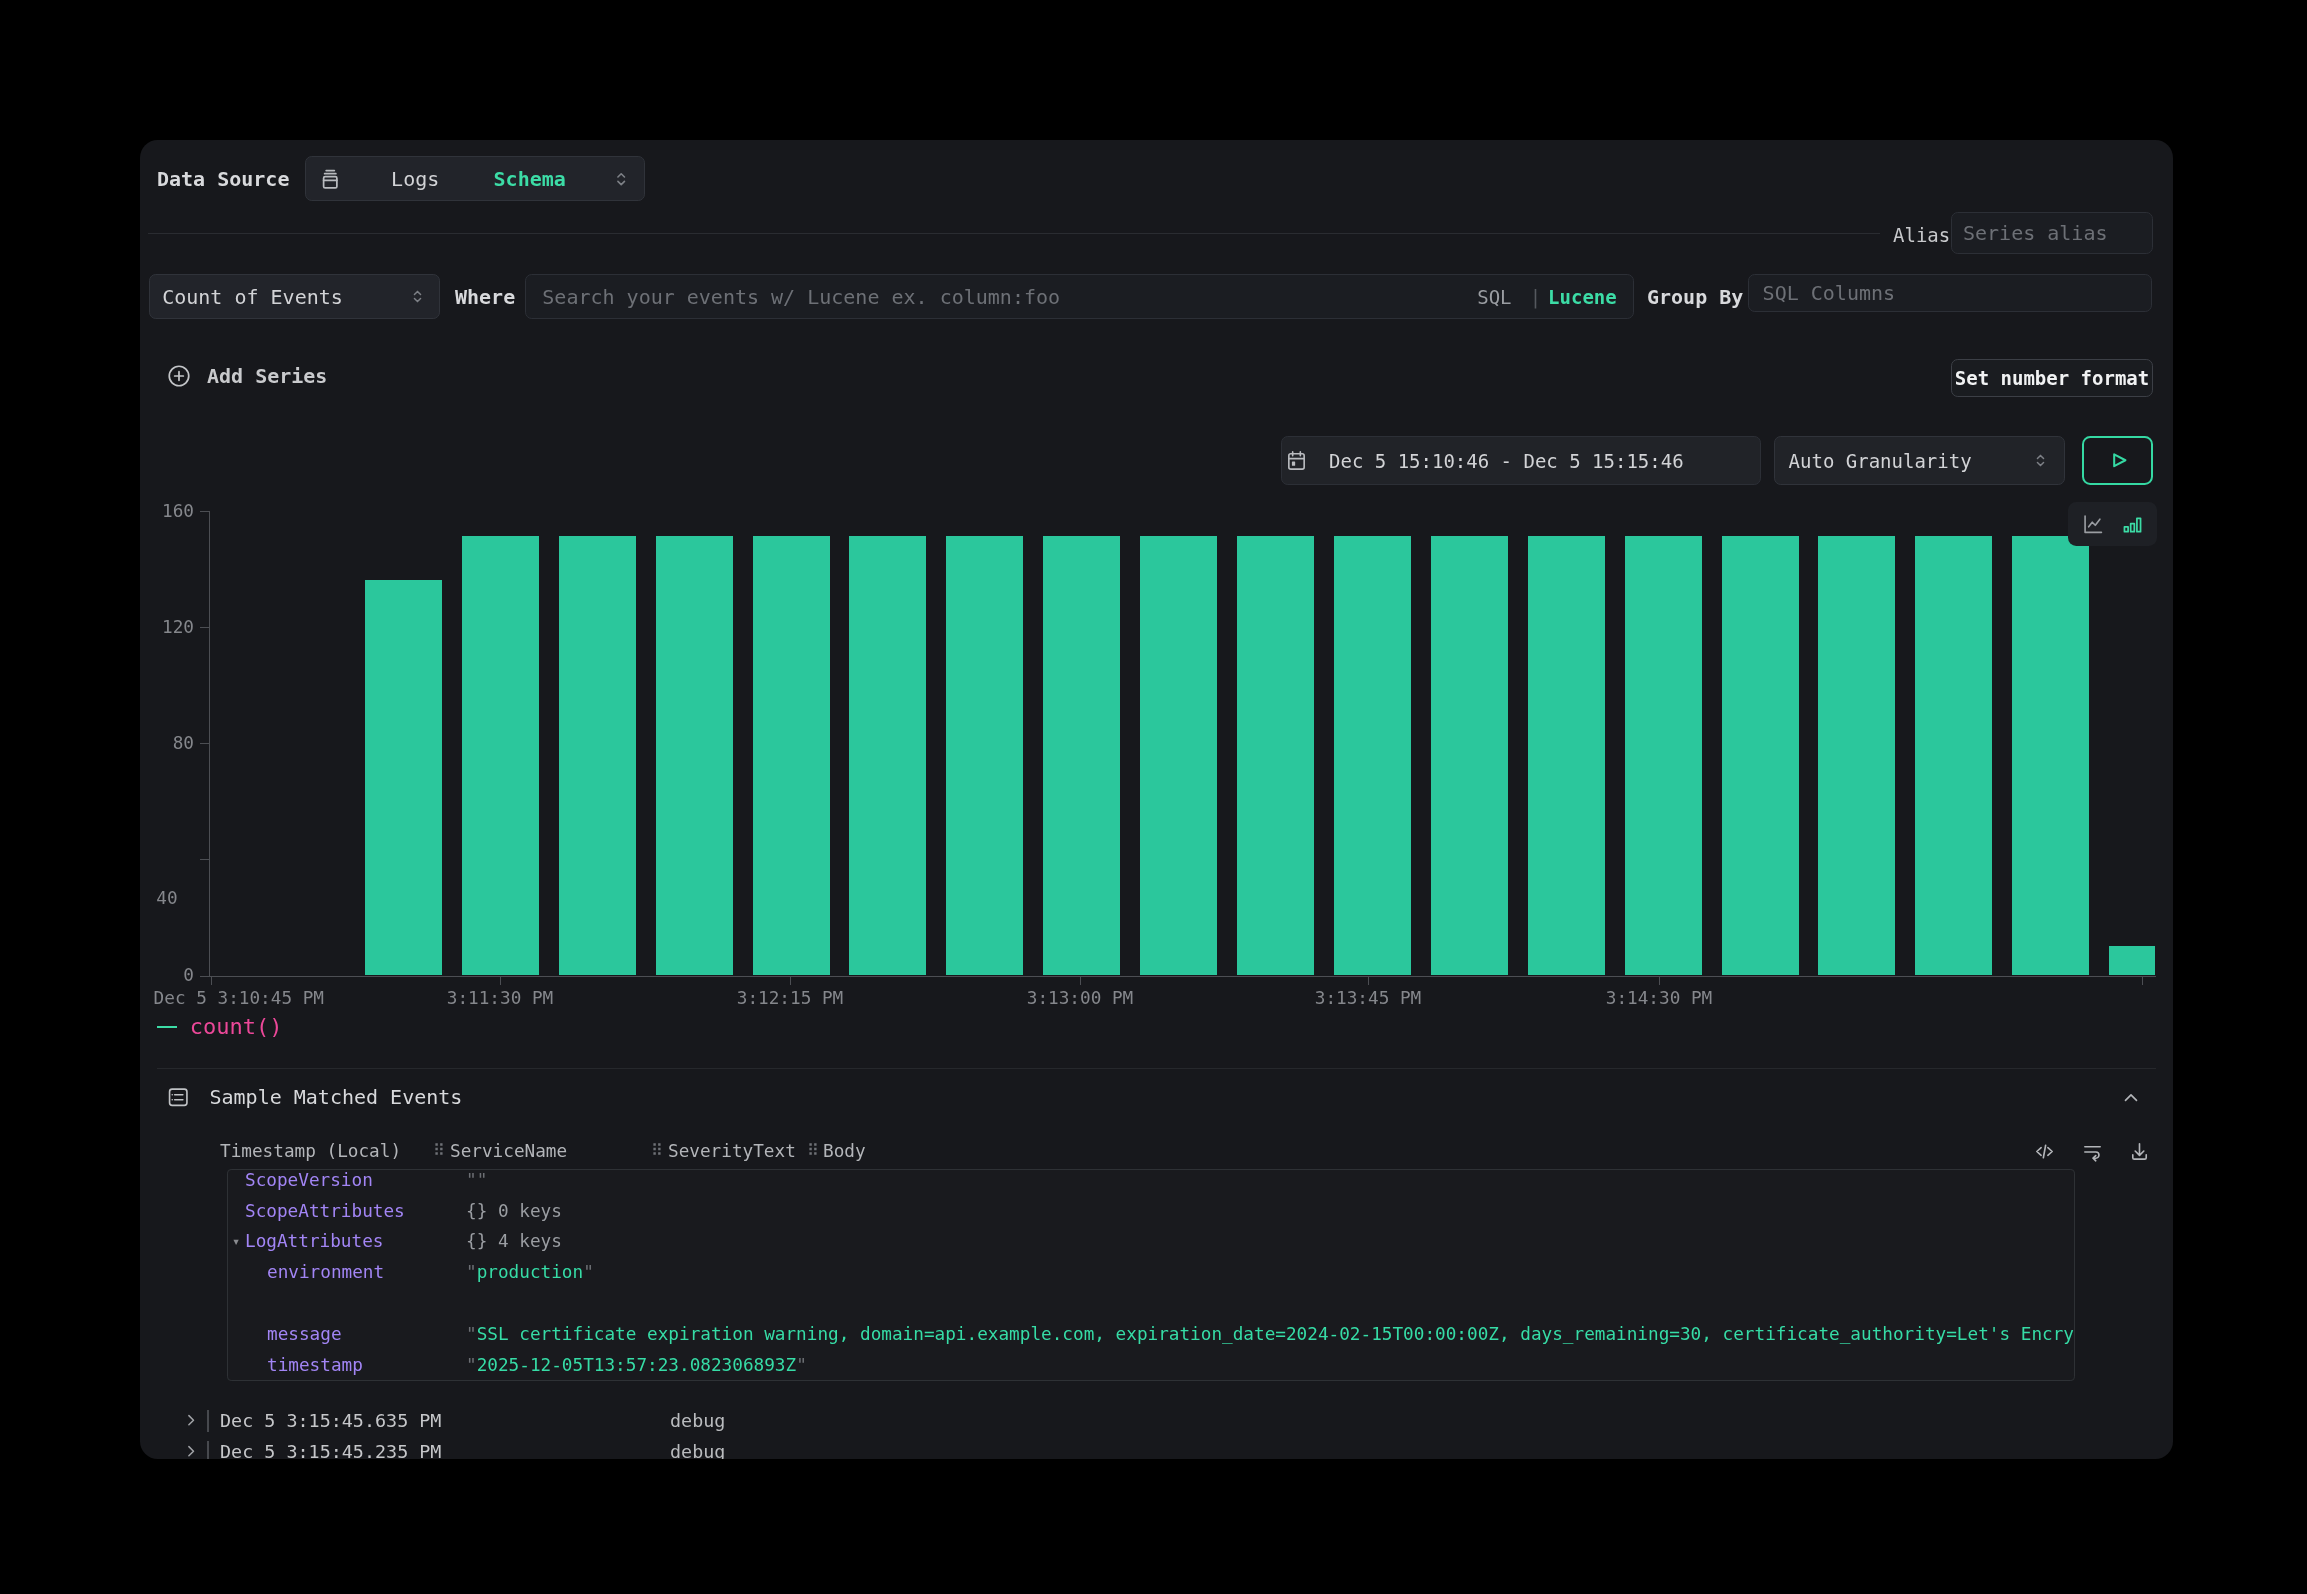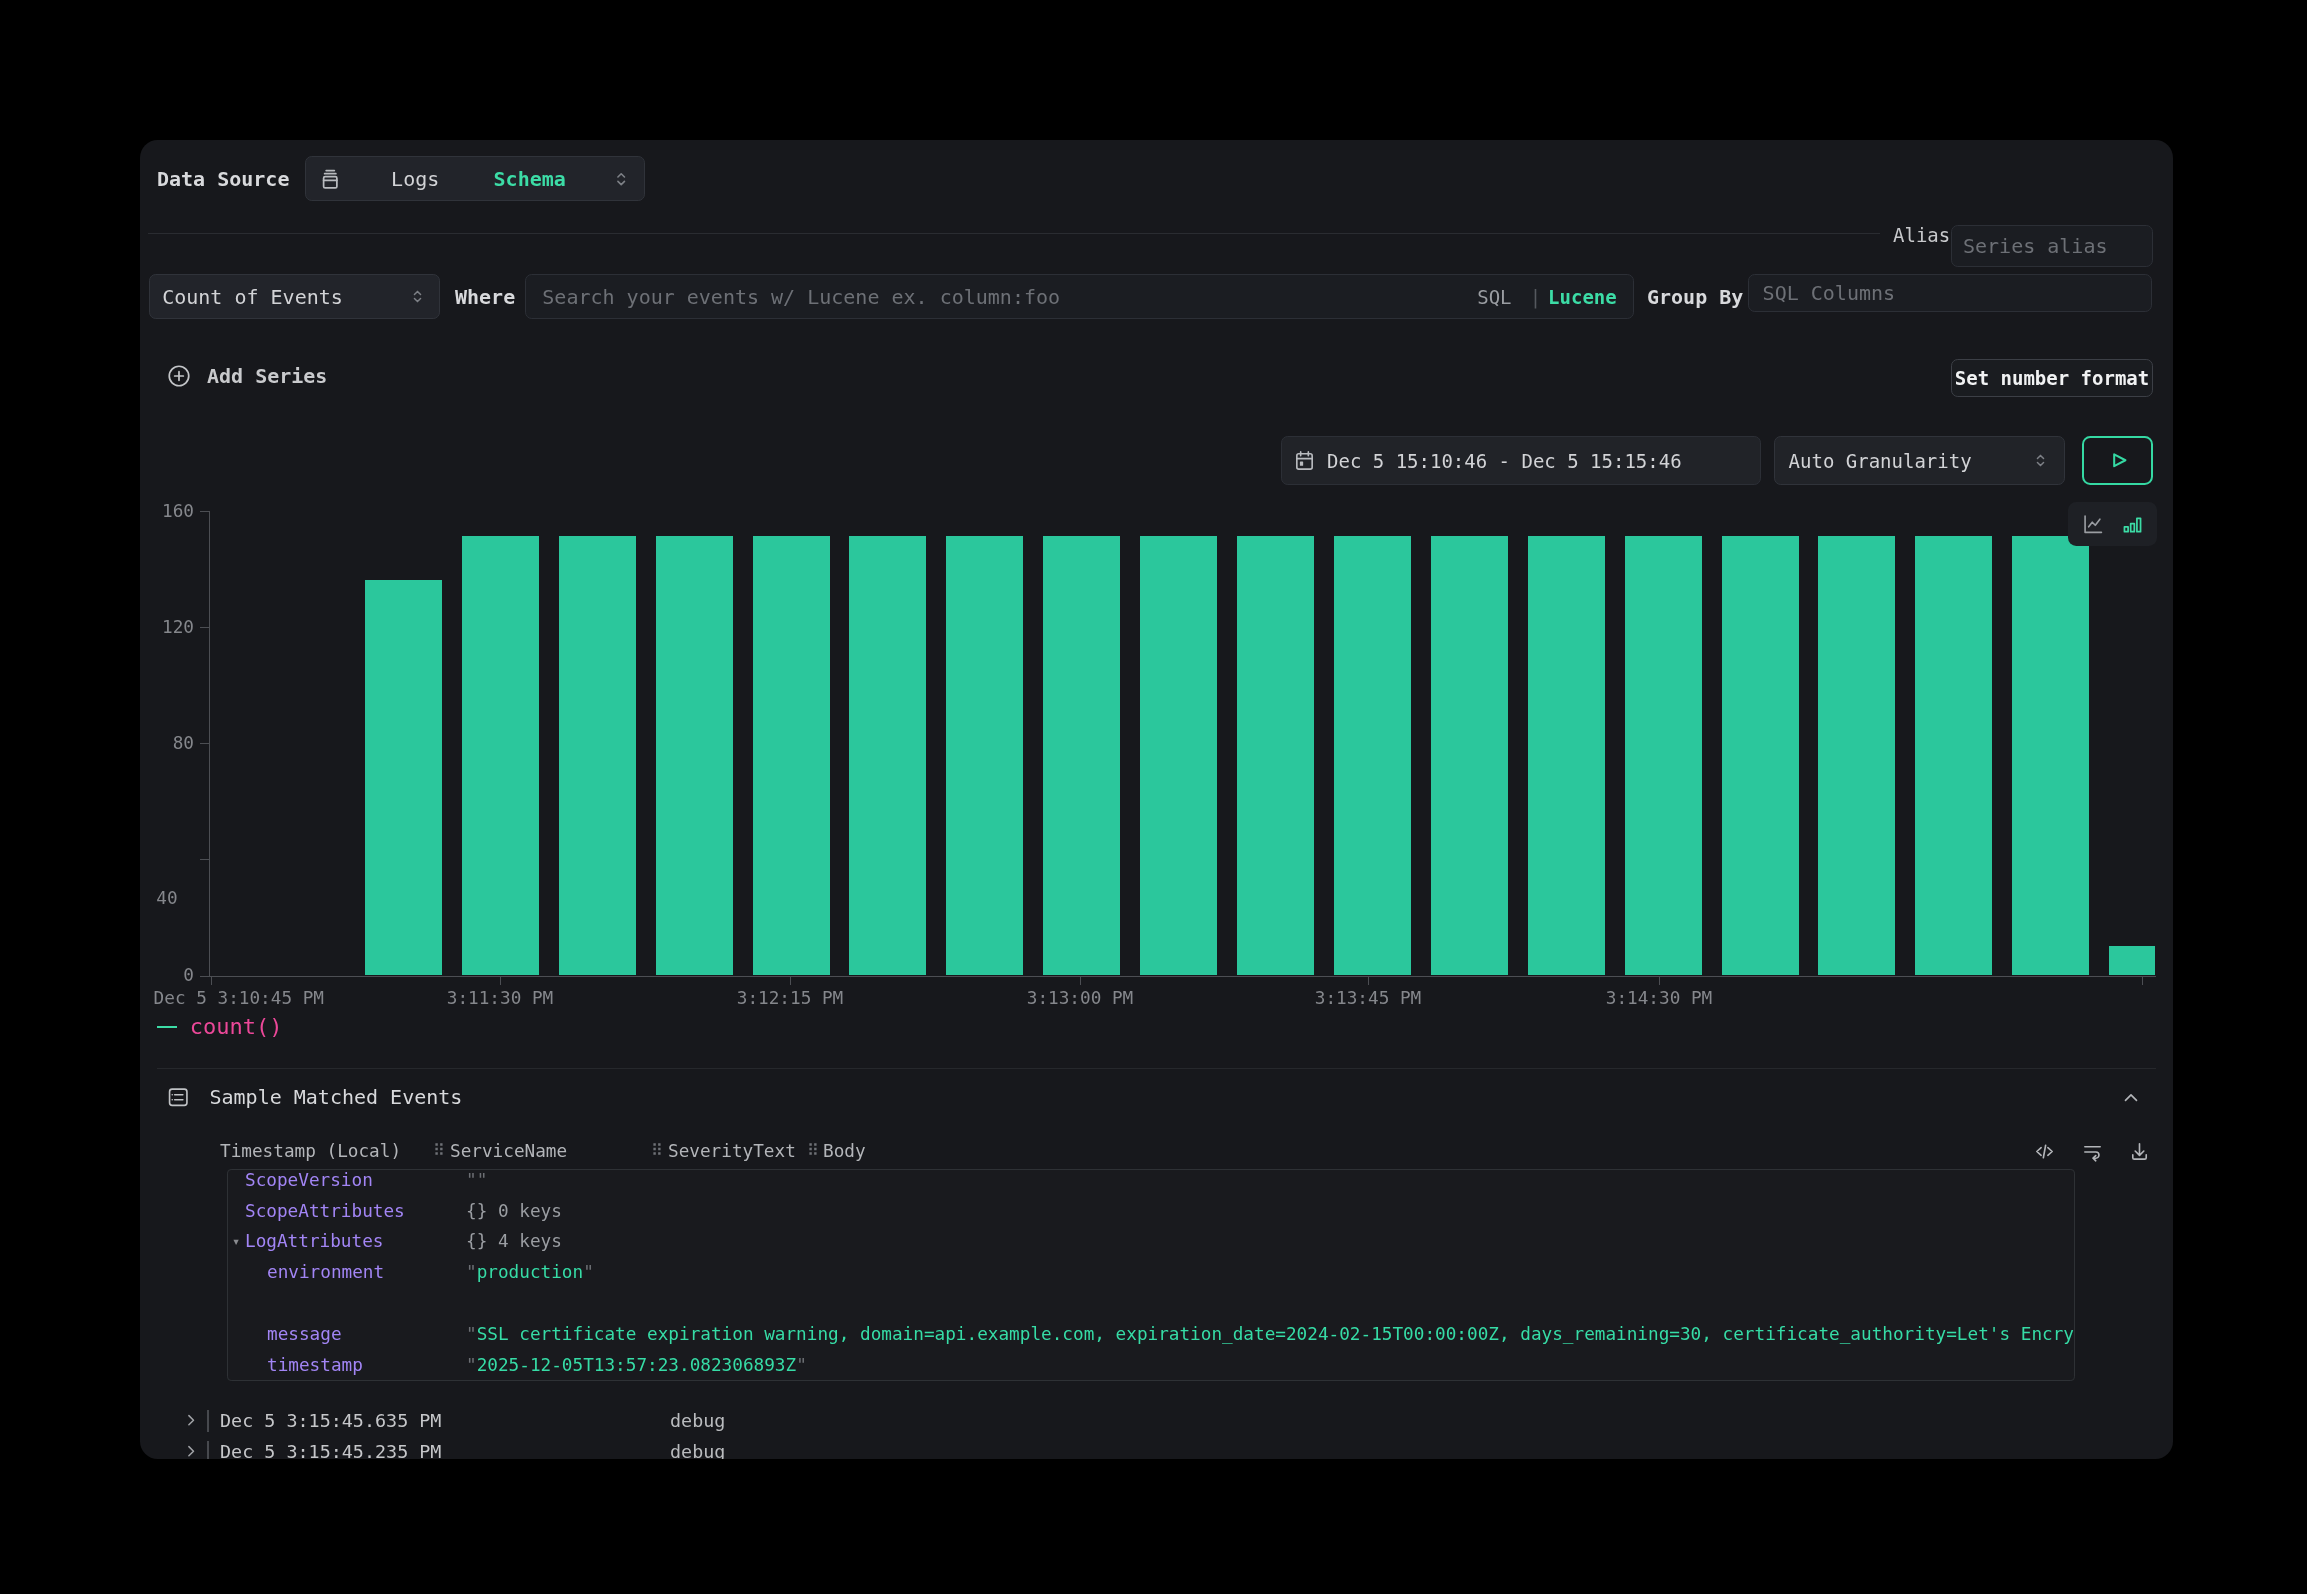--- a/index.html
+++ b/index.html
@@ -57,21 +57,21 @@
     <span class="chev" style="margin-left:9.5px;">
       <svg width="20.4" height="20.4" viewBox="0 0 28 28" fill="none" stroke="#7d8086" stroke-width="2.2" stroke-linecap="round" stroke-linejoin="round">
         <path d="M9.5 11L14 6.5 18.5 11"></path>
           <path d="M9.5 17L14 21.5 18.5 17"></path>
       </svg>
     </span>
   </div>
 
   <div class="divider" style="left:7.5px;top:93px;width:1732px;"></div>
   <span class="abs" style="left:1753px;top:84px;font-size:19px;color:#c8c9cc;">Alias</span>
-  <div class="control inputbox" style="left:1811px;top:85px;width:202px;height:42px;padding:0 11px;">
+  <div class="control inputbox" style="left:1811px;top:72px;width:202px;height:42px;padding:0 11px;">
     <input type="text" placeholder="Series alias" style="">
   </div>
 
   <div class="control btn" style="left:8.9px;top:134px;width:291px;height:45px;padding:0 12.3px;">
     <span>Count of Events</span>
     <span class="chev" style="margin-left:auto;">
       <svg width="19" height="19" viewBox="0 0 28 28" fill="none" stroke="#7d8086" stroke-width="2.2" stroke-linecap="round" stroke-linejoin="round">
         <path d="M9.5 11L14 6.5 18.5 11"></path>
           <path d="M9.5 17L14 21.5 18.5 17"></path>
       </svg>
@@ -96,21 +96,21 @@
         <circle cx="12" cy="12" r="9"></circle>
           <path d="M12 8v8M8 12h8"></path>
       </svg>
     </span>
     <span class="lbl bold" style="color:#c9cacd;">Add Series</span>
   </div>
   <div class="control btn" style="left:1811px;top:219px;width:202px;height:38px;background:#1a1c20;border-color:#3c3f46;justify-content:center;">
     <span class="bold" style="color:#f1f2f3;font-size:19px;">Set number format</span>
   </div>
 
-  <div class="control inputbox btn" style="left:1141px;top:296px;width:480px;height:49px;padding:0 11px;gap:11px;background:#212328;">
+  <div class="control inputbox btn" style="left:1141px;top:296px;width:480px;height:49px;padding:0 3px;gap:21px;background:#212328;">
     <span>
       <svg width="23" height="23" viewBox="0 0 24 24" fill="none" stroke="#b9bbbf" stroke-width="1.7" stroke-linecap="round">
         <rect x="4" y="5" width="16" height="16" rx="2"></rect>
           <path d="M8 3v4M16 3v4M4 10h16"></path>
         <rect x="7.2" y="13" width="3.4" height="4.6" rx="0.6" fill="#b9bbbf" stroke="none"></rect>
       </svg>
     </span>
     <span style="font-size:19px;">Dec 5 15:10:46 - Dec 5 15:15:46</span>
   </div>
   <div class="control btn" style="left:1634px;top:296px;width:291px;height:49px;padding:0 13.6px;background:#212328;">

